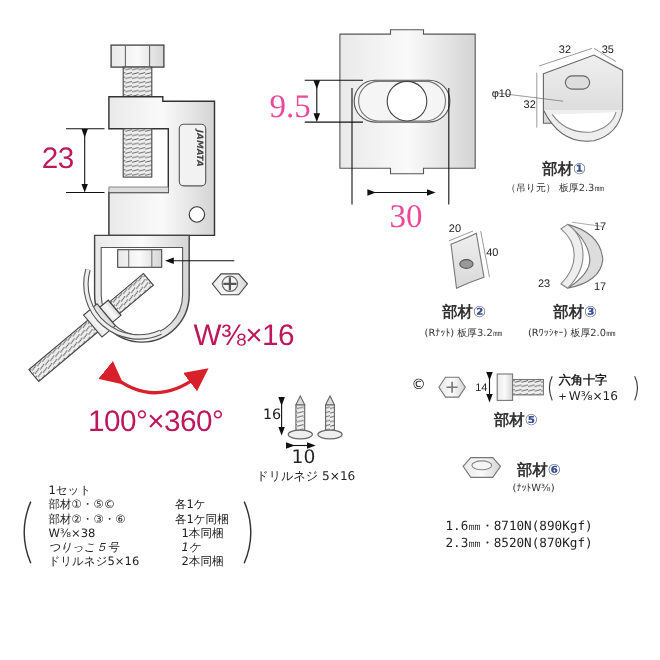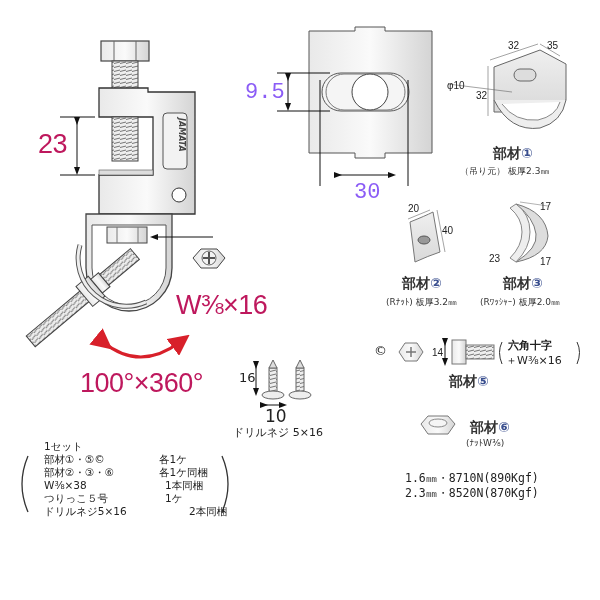--- a/index.html
+++ b/index.html
@@ -1,19 +1,19 @@
 <!DOCTYPE html>
 <html><head>
 <meta charset="utf-8">
 <style>
   html,body{margin:0;padding:0;background:#fff;}
   body{width:600px;height:600px;position:relative;overflow:hidden;font-family:"DejaVu Sans","Liberation Sans",sans-serif;color:#222;}
   .abs{position:absolute;}
   svg{position:absolute;left:0;top:0;}
-  .dim-big{font-family:Liberation Mono, monospace;font-size:22px;color:#8b5cf6;}
+  .dim-big{font-family:Liberation Serif, serif;font-size:30px;color:#ec4899;}
   .dim-huge{font-family:"Liberation Sans",sans-serif;font-size:27px;color:#be185d;letter-spacing:-0.5px;}
   .dim-sm{font-family:"Liberation Sans",sans-serif;font-size:10px;color:#222;}
   .part-title{font-size:14px;font-weight:bold;color:#333;white-space:nowrap;}
   .part-sub{font-size:9px;color:#333;white-space:nowrap;}
   .circ{color:#3a4f8f;}
   .set-text{font-size:10.5px;color:#222;line-height:13px;white-space:nowrap;}
   .load-text{font-family:"DejaVu Sans Mono","Liberation Mono",monospace;font-size:11.5px;color:#222;line-height:15px;white-space:nowrap;}
 </style>
 </head>
 <body>
@@ -204,25 +204,25 @@
       <span>各1ケ</span>
     </div>
   <div class="set-text" style="display:flex;">
       <span style="width:115px">部材②・③・⑥</span>
       <span>各1ケ同梱</span>
     </div>
   <div class="set-text" style="display:flex;">
       <span style="width:121px">W⅜×38</span>
       <span>1本同梱</span>
     </div>
-  <div class="set-text" style="display:flex;">
+  <div class="set-text" style="display:flex;font-style:italic;">
       <span style="width:121px">つりっこ５号</span>
       <span>1ケ</span>
     </div>
-  <div class="set-text" style="display:flex;gap:24px;">
+  <div class="set-text" style="display:flex;">
       <span style="width:121px">ドリルネジ5×16</span>
       <span>2本同梱</span>
     </div>
 </div>
 
 <div class="abs" style="left:405px;top:471px;">
   <div class="load-text">1.6㎜・8710N(890Kgf)</div>
   <div class="load-text">2.3㎜・8520N(870Kgf)</div>
 </div>
 

